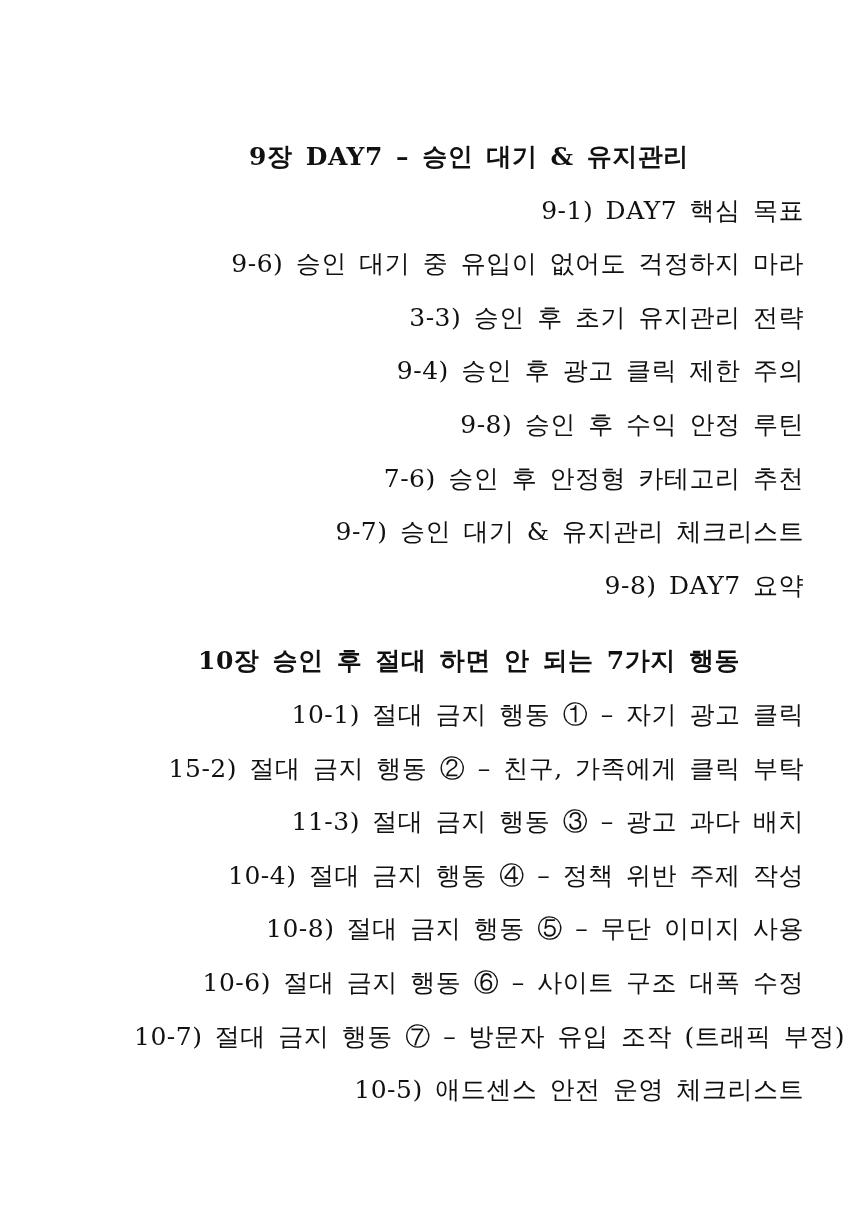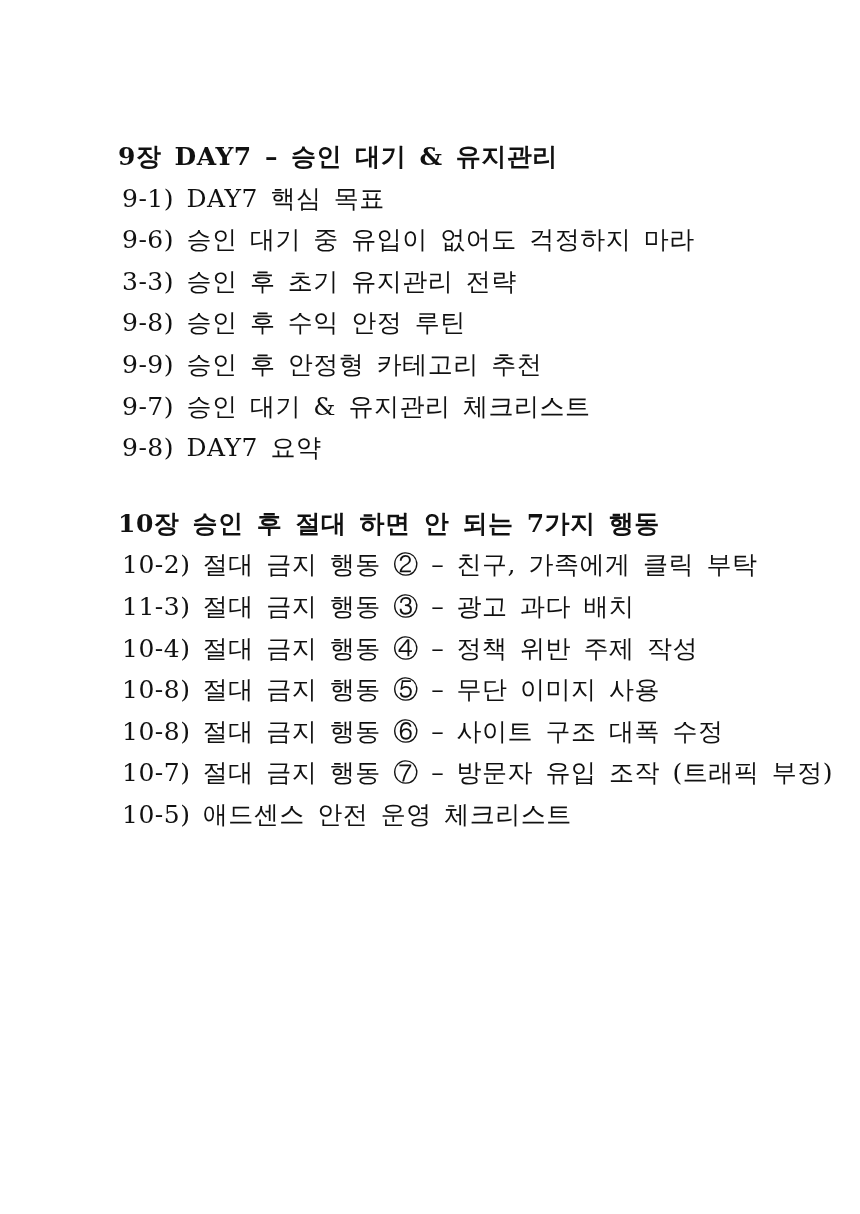--- a/index.html
+++ b/index.html
@@ -8,48 +8,50 @@
     position: absolute; left: 118px; top: 138px; right: 40px;
     font-family: "DejaVu Serif", "Liberation Serif", serif;
     color: #111111;
     font-size: 25px;
     line-height: 37.6px;
     letter-spacing: 0.5px;
     word-spacing: 4px;
   }
   .section { margin: 0; }
   .section + .section { margin-top: 38px; }
-  .heading { font-weight: bold; margin: 0; font-size: 25px; line-height: 37.6px; }
+  .heading { font-weight: bold; margin: 0; font-size: 25px; line-height: 37.6px; text-align: center; }
   .toc-list { list-style: none; margin: 0; padding: 0; }
-  .toc-item { margin: 4px; white-space: nowrap; }
+  .toc-item { margin: 16px; white-space: nowrap; text-align: right; }
 </style>
 </head>
 <body>
 
 <div class="page">
 
   <section class="section">
     <h2 class="heading">9장 DAY7 – 승인 대기 &amp; 유지관리</h2>
     <ul class="toc-list">
       <li class="toc-item">9-1) DAY7 핵심 목표</li>
       <li class="toc-item">9-6) 승인 대기 중 유입이 없어도 걱정하지 마라</li>
       <li class="toc-item">3-3) 승인 후 초기 유지관리 전략</li>
+      <li class="toc-item">9-4) 승인 후 광고 클릭 제한 주의</li>
       <li class="toc-item">9-8) 승인 후 수익 안정 루틴</li>
-      <li class="toc-item">9-9) 승인 후 안정형 카테고리 추천</li>
+      <li class="toc-item">7-6) 승인 후 안정형 카테고리 추천</li>
       <li class="toc-item">9-7) 승인 대기 &amp; 유지관리 체크리스트</li>
       <li class="toc-item">9-8) DAY7 요약</li>
     </ul>
   </section>
 
   <section class="section">
     <h2 class="heading">10장 승인 후 절대 하면 안 되는 7가지 행동</h2>
     <ul class="toc-list">
-      <li class="toc-item">10-2) 절대 금지 행동 ② – 친구, 가족에게 클릭 부탁</li>
+      <li class="toc-item">10-1) 절대 금지 행동 ① – 자기 광고 클릭</li>
+      <li class="toc-item">15-2) 절대 금지 행동 ② – 친구, 가족에게 클릭 부탁</li>
       <li class="toc-item">11-3) 절대 금지 행동 ③ – 광고 과다 배치</li>
       <li class="toc-item">10-4) 절대 금지 행동 ④ – 정책 위반 주제 작성</li>
       <li class="toc-item">10-8) 절대 금지 행동 ⑤ – 무단 이미지 사용</li>
-      <li class="toc-item">10-8) 절대 금지 행동 ⑥ – 사이트 구조 대폭 수정</li>
+      <li class="toc-item">10-6) 절대 금지 행동 ⑥ – 사이트 구조 대폭 수정</li>
       <li class="toc-item">10-7) 절대 금지 행동 ⑦ – 방문자 유입 조작 (트래픽 부정)</li>
       <li class="toc-item">10-5) 애드센스 안전 운영 체크리스트</li>
     </ul>
   </section>
 
 </div>
 
 </body></html>

